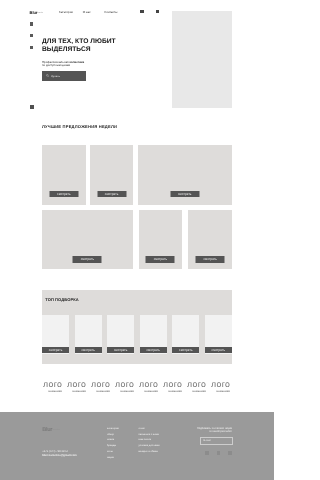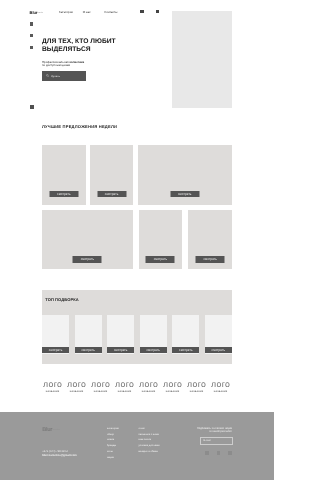--- a/index.html
+++ b/index.html
@@ -34,21 +34,21 @@
 .card .btn span{font-size:3.1px;color:#f0f0f0;letter-spacing:.05px;white-space:nowrap}
 
 
 .panel{position:absolute;left:42px;top:289.6px;width:190px;height:74.6px;background:#dedcda}
 .panel-title{position:absolute;left:3.2px;top:8.7px;font-size:4.05px;font-weight:700;letter-spacing:.09px;color:#1d1d1d;line-height:4.6px}
 .pcard{position:absolute;top:25px;width:27.25px;height:39.6px;background:#f2f2f2}
 .pcard .btn{position:absolute;left:0;width:27.25px;top:32.3px;height:5.8px;background:#545454;display:flex;align-items:center;justify-content:center}
 .pcard .btn span{font-size:3.1px;color:#f0f0f0;white-space:nowrap;letter-spacing:.05px}
 
 
-.brand{position:absolute;text-align:center}
+.brand{position:absolute;text-align:right}
 .brand .bn{font-size:8.7px;color:#707070;letter-spacing:.35px;font-weight:400;line-height:8.7px}
 .brand .bs{font-size:2.1px;color:#636363;letter-spacing:.28px;font-weight:700;line-height:2.4px;margin-top:2.4px}
 
 
 .ftr{position:absolute;left:0;top:412px;width:274px;height:68px;background:#9a9a9a}
 .flogo{position:absolute;left:42.2px;top:16.2px;font-size:5.5px;font-weight:700;letter-spacing:-.28px;color:#7b7b7b;line-height:5.5px}
 .flogo-sub{position:absolute;left:52.4px;top:18px;font-size:1.7px;color:#8e8e8e;line-height:1.9px}
 .fphone{position:absolute;left:42.2px;top:37.5px;font-size:2.7px;color:#f0f0f0;letter-spacing:.02px;line-height:3px}
 .fmail{position:absolute;left:42.2px;top:42px;font-size:2.7px;color:#f2f2f2;font-weight:700;letter-spacing:.02px;line-height:3px}
 .fcol{position:absolute;font-size:2.55px;color:#f4f4f4;line-height:5.76px}

